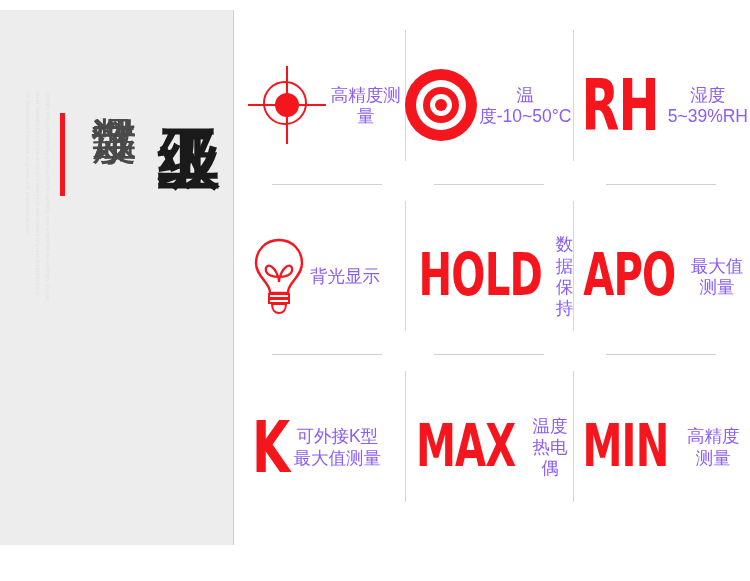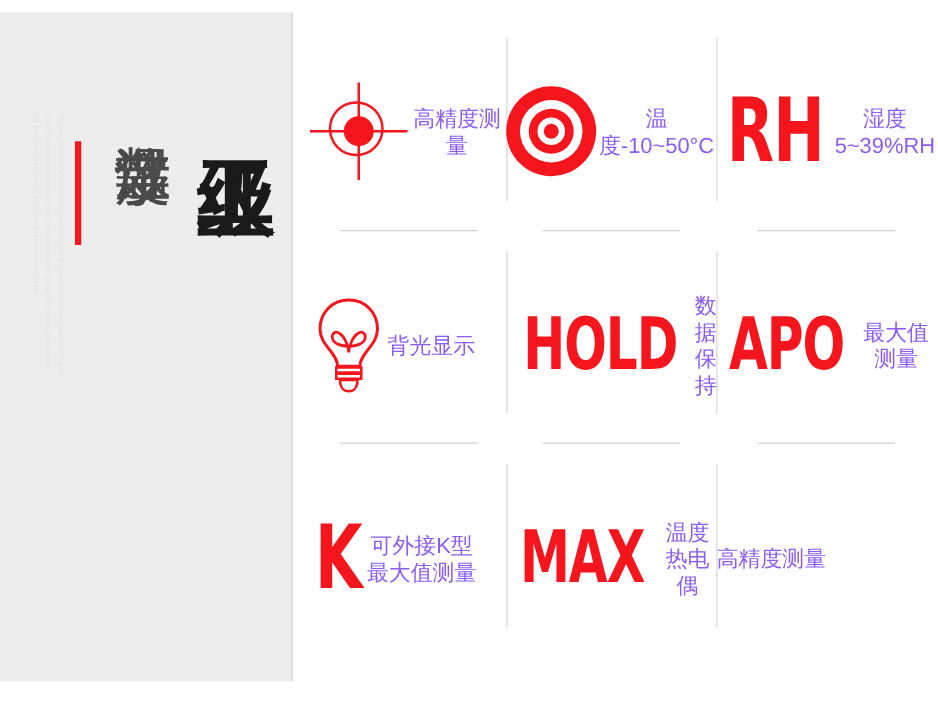--- a/index.html
+++ b/index.html
@@ -327,16 +327,19 @@
   </div>
 
   <div class="feature-cell row-3 col-2">
     <div class="icon-box">
       <div class="wordmark size-max">MAX</div>
     </div>
     <div class="feature-label">温度热电偶</div>
   </div>
 
   <div class="feature-cell row-3 col-3">
+    <div class="icon-box">
+      <div class="wordmark size-min">MIN</div>
+    </div>
     <div class="feature-label">高精度测量</div>
   </div>
 
 </div>
 
 </body></html>

